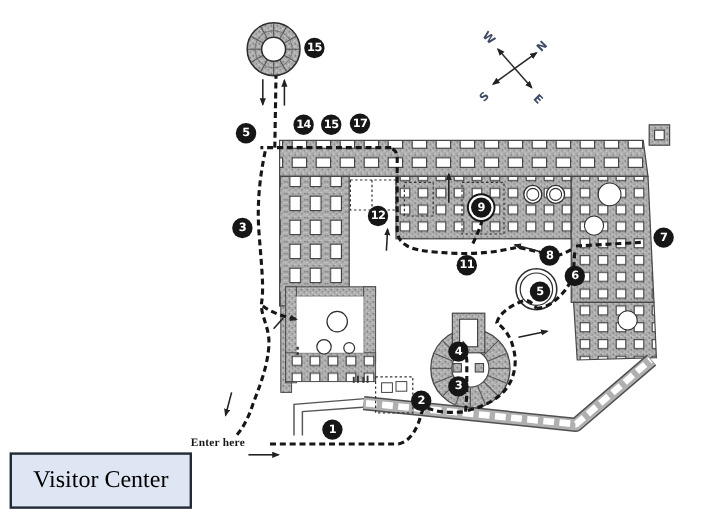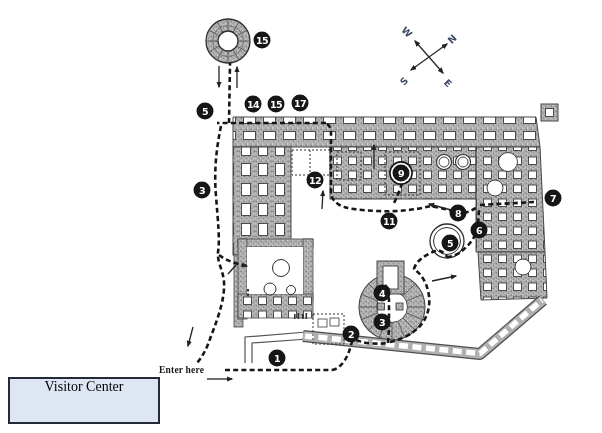--- a/index.html
+++ b/index.html
@@ -26,22 +26,22 @@
   }
   .enter-here{
     position:absolute;left:159px;top:365px;
     font-size:9.5px;font-weight:bold;color:#161616;letter-spacing:0.2px;
     font-family:Liberation Serif, serif;
   }
   .visitor-center{
     position:absolute;left:8px;top:377px;width:148px;height:43px;
     background:var(--visitor-bg,#dde6f2);
     border:2px solid var(--visitor-border,#242a38);
-    display:flex;justify-content:center;
-    font-family:"Liberation Serif",serif;font-size:14px;color:#000;
+    display:flex;align-items:center;justify-content:center;
+    font-family:"Liberation Serif",serif;font-size:20px;color:#000;
   }
 </style>
 </head>
 <body>
 
 <div class="stage">
 
   <svg width="602" height="433" viewBox="0 0 602 433">
     <defs>
       <pattern id="stip" width="5" height="5" patternUnits="userSpaceOnUse">

